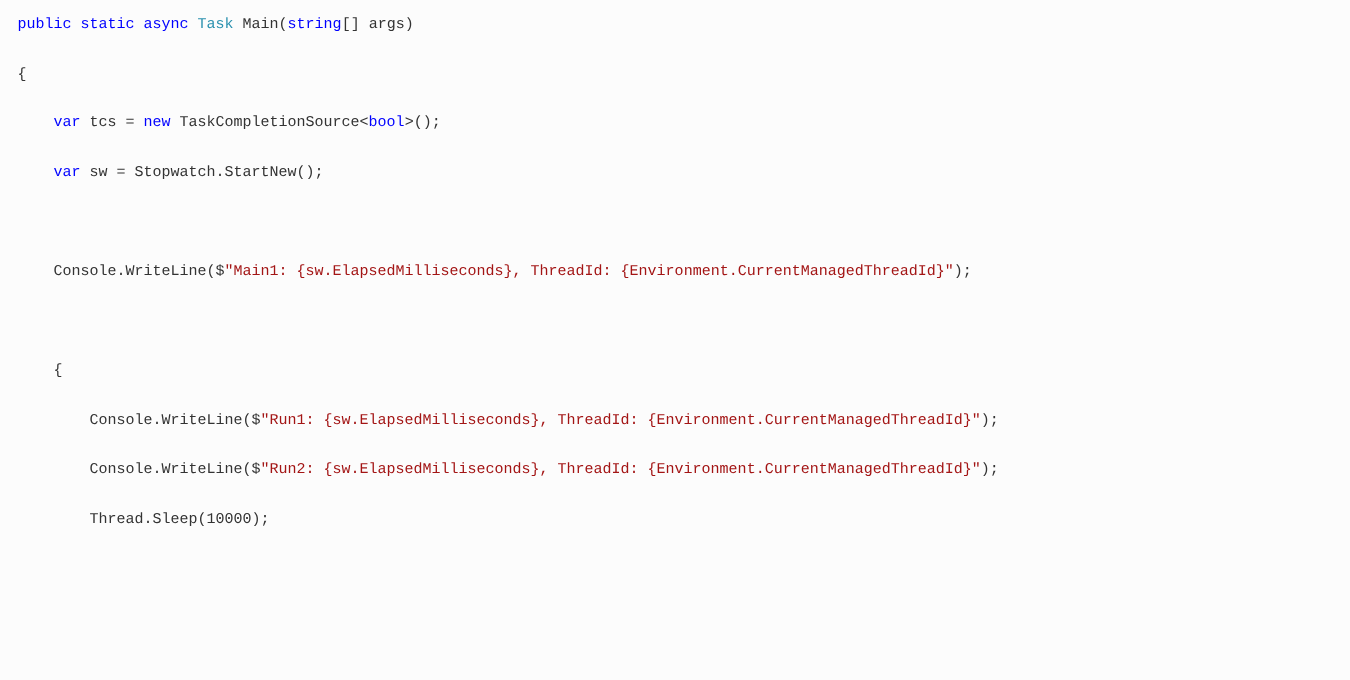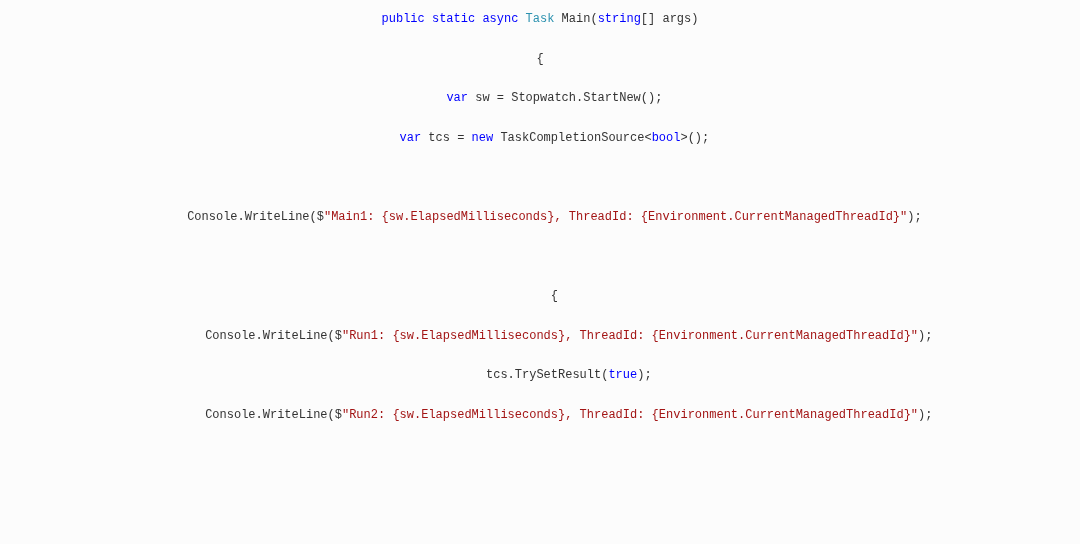--- a/index.html
+++ b/index.html
@@ -15,36 +15,36 @@
     position: relative;
   }
   pre {
     margin: 0;
     white-space: pre;
     font-family: inherit;
   }
   .kw { color: #0000ff; }      
   .type { color: #2b91af; }    
   .str { color: #a31515; }
-  .ln { display: block; text-align: center; }
+  .ln { display: block; }
 </style>
 </head>
 <body>
 
 <pre><span class="ln"><span class="kw">public</span> <span class="kw">static</span> <span class="kw">async</span> <span class="type">Task</span><span> Main(</span><span class="kw">string</span><span>[] args)</span></span>
 <span class="ln">{</span>
+<span class="ln">    <span class="kw">var</span><span> tcs = </span><span class="kw">new</span><span> TaskCompletionSource&lt;</span><span class="kw">bool</span><span>&gt;();</span></span>
 <span class="ln">    <span class="kw">var</span><span> sw = Stopwatch.StartNew();</span></span>
-<span class="ln">    <span class="kw">var</span><span> tcs = </span><span class="kw">new</span><span> TaskCompletionSource&lt;</span><span class="kw">bool</span><span>&gt;();</span></span>
 <span class="ln"> </span>
 <span class="ln"><span>    Console.WriteLine($</span><span class="str">"Main1: {sw.ElapsedMilliseconds}, ThreadId: {Environment.CurrentManagedThreadId}"</span><span>);</span></span>
 <span class="ln"> </span>
 <span class="ln">    {</span>
 <span class="ln"><span>        Console.WriteLine($</span><span class="str">"Run1: {sw.ElapsedMilliseconds}, ThreadId: {Environment.CurrentManagedThreadId}"</span><span>);</span></span>
-<span class="ln"><span>        tcs.TrySetResult(</span><span class="kw">true</span><span>);</span></span>
 <span class="ln"><span>        Console.WriteLine($</span><span class="str">"Run2: {sw.ElapsedMilliseconds}, ThreadId: {Environment.CurrentManagedThreadId}"</span><span>);</span></span>
+<span class="ln">        Thread.Sleep(10000);</span>
 
 
 
 
 
 
 
 
 
 

